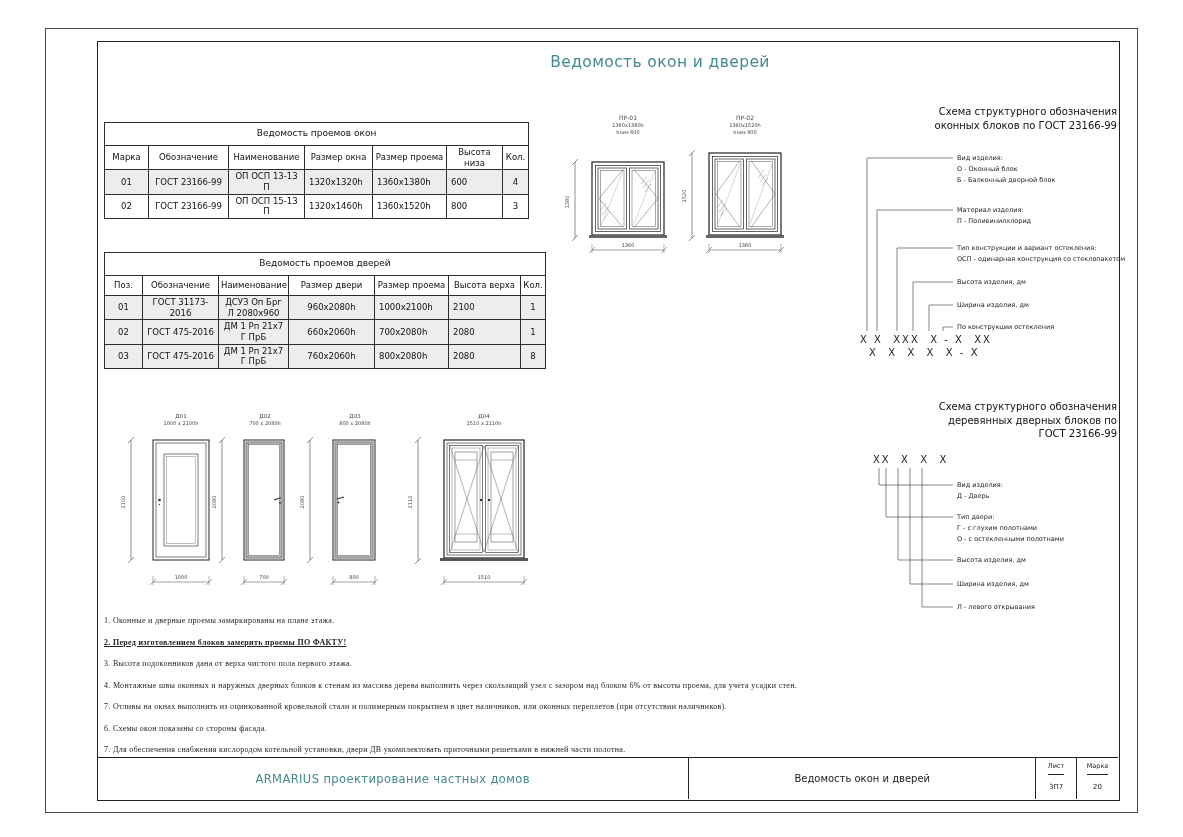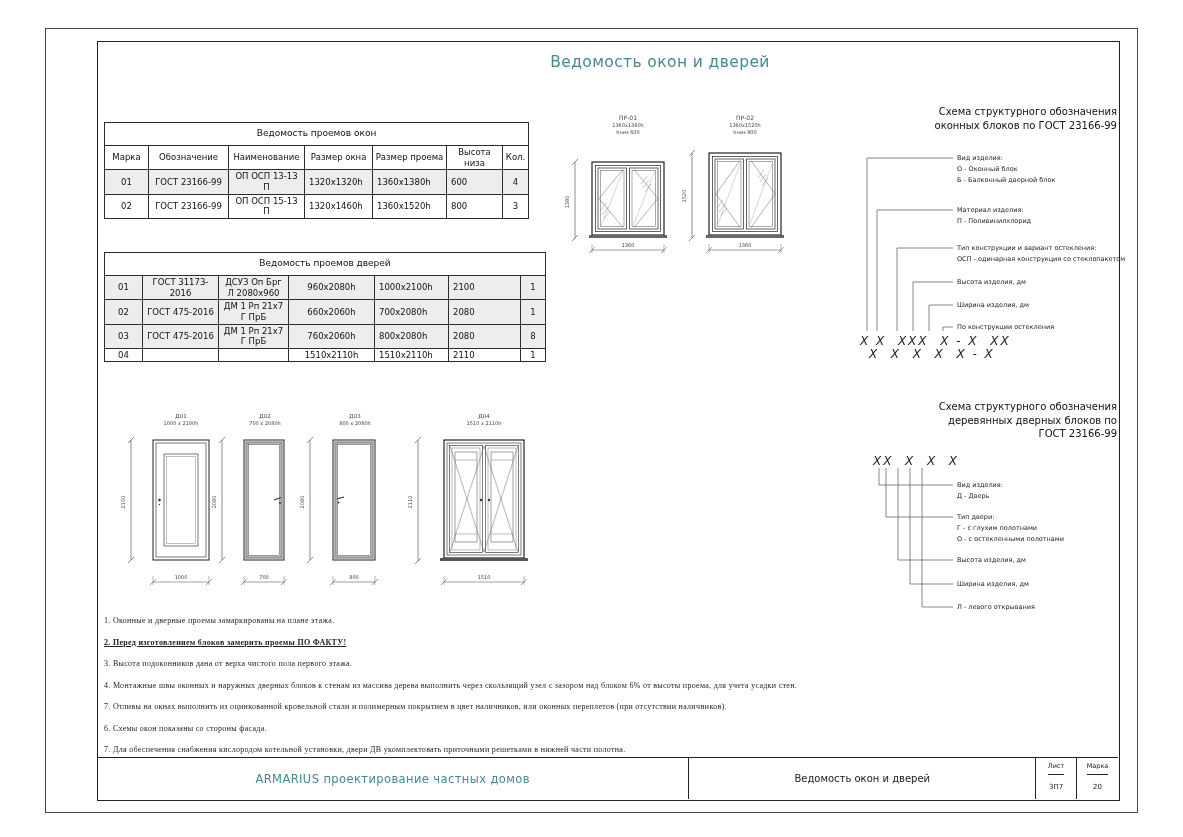--- a/index.html
+++ b/index.html
@@ -27,21 +27,21 @@
   
   .fig{position:absolute;}
   .fig svg{display:block;}
   .fig text{font-family:"DejaVu Sans",sans-serif;fill:#444;}
 
   
   .schema{position:absolute;font-size:6.5px;color:#222;}
   .schema .stitle{position:absolute;left:0;top:0;width:100%;text-align:right;
                   font-size:10px;line-height:13.5px;color:#111;}
   .schema .lbl{position:absolute;left:112px;line-height:11px;white-space:nowrap;}
-  .schema .code{position:absolute;font-size:12px;letter-spacing:2px;white-space:pre;color:#222;font-style:italic;}
+  .schema .code{position:absolute;font-size:10px;letter-spacing:2px;white-space:pre;color:#222;}
   .schema svg{position:absolute;left:0;top:0;}
 
   
   .notes{position:absolute;left:104px;top:615px;width:990px;font-size:8px;letter-spacing:.3px;color:#222;}
   .notes .note{margin-bottom:9.5px;line-height:12px;font-family:Liberation Serif, serif;}
   .note-em{text-decoration:underline;font-weight:bold;}
 
   
   .tblock{position:absolute;left:97px;top:757px;width:1021px;height:42px;border-top:1px solid #222;display:flex;box-sizing:border-box;}
   .tblock .cell{border-right:1px solid #222;display:flex;align-items:center;justify-content:center;box-sizing:border-box;}
@@ -112,20 +112,29 @@
         <col style="width:70px">
         <col style="width:86px">
         <col style="width:74px">
         <col style="width:72px">
         <col style="width:25px">
       </colgroup>
   <tbody>
         <tr>
           <td colspan="7" class="tt">Ведомость проемов дверей</td>
         </tr>
+        <tr>
+          <td class="th">Поз.</td>
+          <td class="th">Обозначение</td>
+          <td class="th">Наименование</td>
+          <td class="th">Размер двери</td>
+          <td class="th">Размер проема</td>
+          <td class="th">Высота верха</td>
+          <td class="th">Кол.</td>
+        </tr>
         <tr class="dr shaded">
           <td>01</td>
           <td>ГОСТ 31173-2016</td>
           <td>ДСУЗ Оп Брг Л 2080x960</td>
           <td>960x2080h</td>
           <td>1000x2100h</td>
           <td>2100</td>
           <td>1</td>
         </tr>
         <tr class="dr shaded">
@@ -138,29 +147,20 @@
           <td>1</td>
         </tr>
         <tr class="dr shaded">
           <td>03</td>
           <td>ГОСТ 475-2016</td>
           <td>ДМ 1 Рп 21x7 Г ПрБ</td>
           <td>760x2060h</td>
           <td>800x2080h</td>
           <td>2080</td>
           <td>8</td>
-        </tr>
-        <tr class="dr">
-          <td>04</td>
-          <td></td>
-          <td></td>
-          <td>1510x2110h</td>
-          <td>1510x2110h</td>
-          <td>2110</td>
-          <td>1</td>
         </tr>
       </tbody>
     </table>
 
   <div class="fig" style="left:555px;top:112px">
     <svg width="135" height="150" viewBox="0 0 135 150">
       <text x="73" y="8" font-size="6" text-anchor="middle">ПР-01</text>
       <text x="73" y="15" font-size="5" text-anchor="middle">1360x1380h</text>
       <text x="73" y="22" font-size="5" text-anchor="middle">hниз 600</text>
       <g stroke="#222" fill="none">

